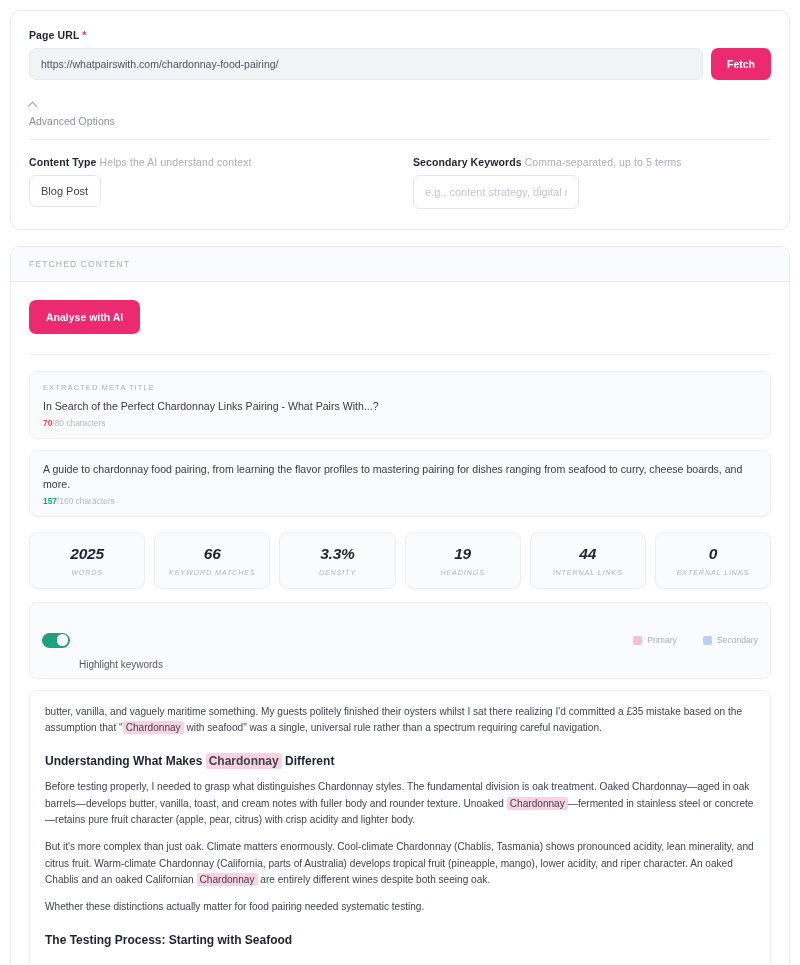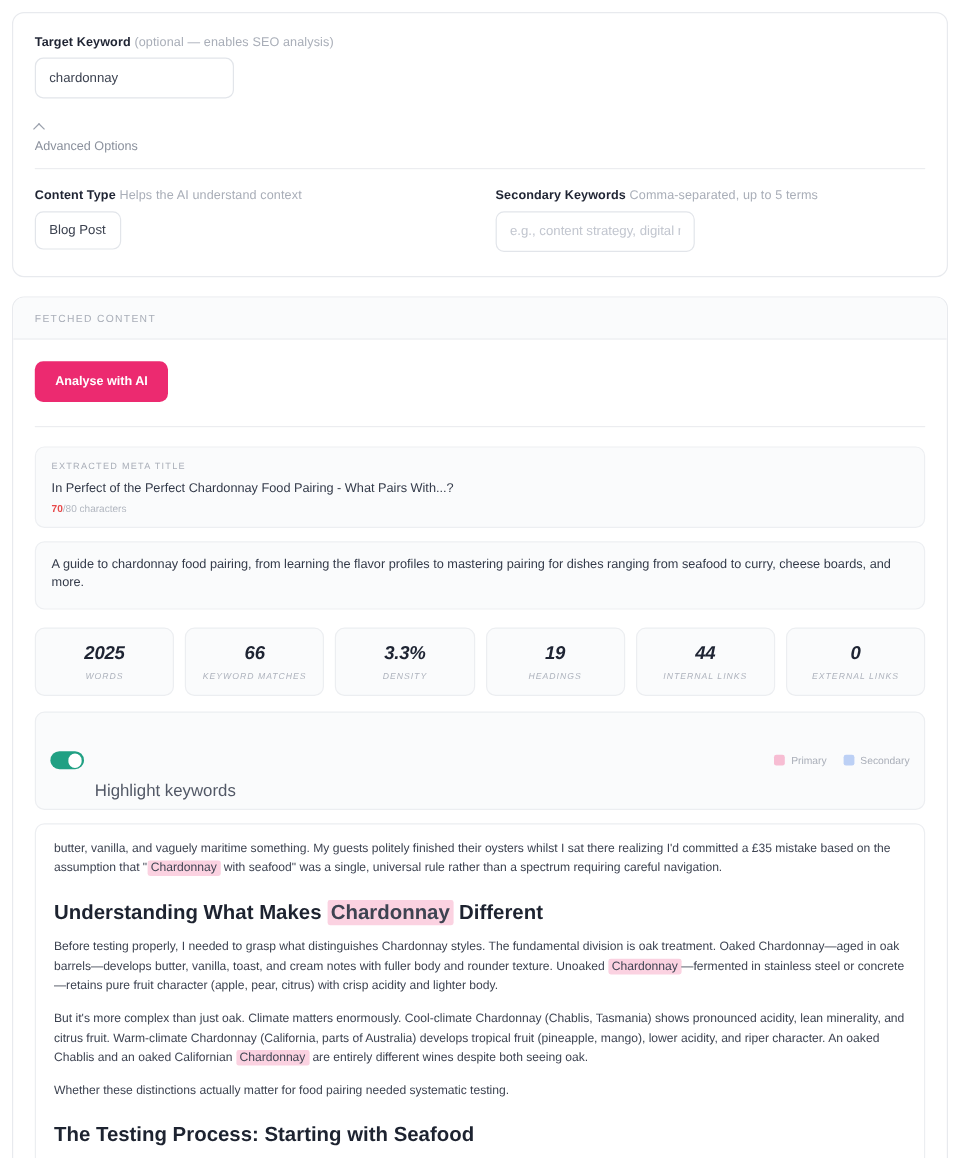--- a/index.html
+++ b/index.html
@@ -236,71 +236,74 @@
     cursor: pointer;
     flex: 0 0 auto;
   }
   .switch .knob {
     position: absolute;
     top: 1.6px; right: 1.6px;
     width: 11.6px; height: 11.6px;
     border-radius: 50%;
     background: #fff;
   }
-  .hl-label { font-size: 14px; color: #525866; margin-top: 48px; }
-  .legend { display: flex; align-items: flex-end; gap: 14px; }
+  .hl-label { font-size: 10px; color: #525866; margin-top: 48px; }
+  .legend { display: flex; align-items: flex-end; gap: 26px; }
   .legend-item { display: flex; align-items: center; gap: 5px; font-size: 8.6px; color: #a9aeb8; }
   .sw-chip { width: 9px; height: 9px; border-radius: 2px; display: inline-block; }
 
   
   .preview {
     margin-top: 11px;
     border: 1px solid #eceef1;
     border-radius: 8px;
     background: #fff;
     padding: 13px 15px 0 15px;
     height: 318px;
     overflow: hidden;
   }
   .preview p {
     font-size: 10.1px;
     line-height: 1.62;
     color: #3d4351;
     margin: 0 0 11px 0;
   }
   .preview h3 {
-    font-size: 17px;
+    font-size: 12px;
     font-weight: bold;
     color: #1d2330;
     margin: 17px 0 10px 0;
     line-height: 1.3;
   }
   .preview h3:first-child { margin-top: 0; }
   mark.primary {
     background: #fbd2e1;
     color: #3d4351;
     padding: 1px 3px;
     border-radius: 2px;
   }
 </style>
 </head>
 <body>
 
 <div class="card form-card">
 
   <div class="row">
 
-
     <div class="col">
       <label class="field-label">
-        <span>Target Keyword</span>
-        <span class="hint">(optional — enables SEO analysis)</span>
+        <span>Page URL</span>
+        <span class="req">*</span>
       </label>
-      <input class="text-input tall" type="text" value="chardonnay" style="">
-    </div>
+      <div class="input-row">
+        <input class="text-input readonly" type="text" readonly="" value="https://whatpairswith.com/chardonnay-food-pairing/" style="">
+        <button class="fetch-btn">Fetch</button>
+      </div>
+    </div>
+
 
   </div>
 
   <div class="adv-wrap">
     <button class="adv-toggle">
       <span class="chev-up"></span>
       <span>Advanced Options</span>
     </button>
   </div>
 
@@ -335,29 +338,32 @@
 
   <div class="card-body">
 
     <button class="analyse-btn">Analyse with AI</button>
 
     <div class="divider"></div>
 
     
     <div class="meta-box">
       <div class="meta-kicker">EXTRACTED META TITLE</div>
-      <div class="meta-value">In Perfect of the Perfect Chardonnay Food Pairing - What Pairs With...?</div>
+      <div class="meta-value">In Search of the Perfect Chardonnay Links Pairing - What Pairs With...?</div>
       <div class="meta-count">
         <span class="n-over">70</span><span>/80 characters</span>
       </div>
     </div>
 
     
     <div class="meta-box">
       <div class="meta-value">A guide to chardonnay food pairing, from learning the flavor profiles to mastering pairing for dishes ranging from seafood to curry, cheese boards, and more.</div>
+      <div class="meta-count">
+        <span class="n-ok">157</span><span>/160 characters</span>
+      </div>
     </div>
 
     
     <div class="stats">
       <div class="stat">
         <div class="stat-val">2025</div>
         <div class="stat-lbl">WORDS</div>
       </div>
       <div class="stat">
         <div class="stat-val">66</div>

